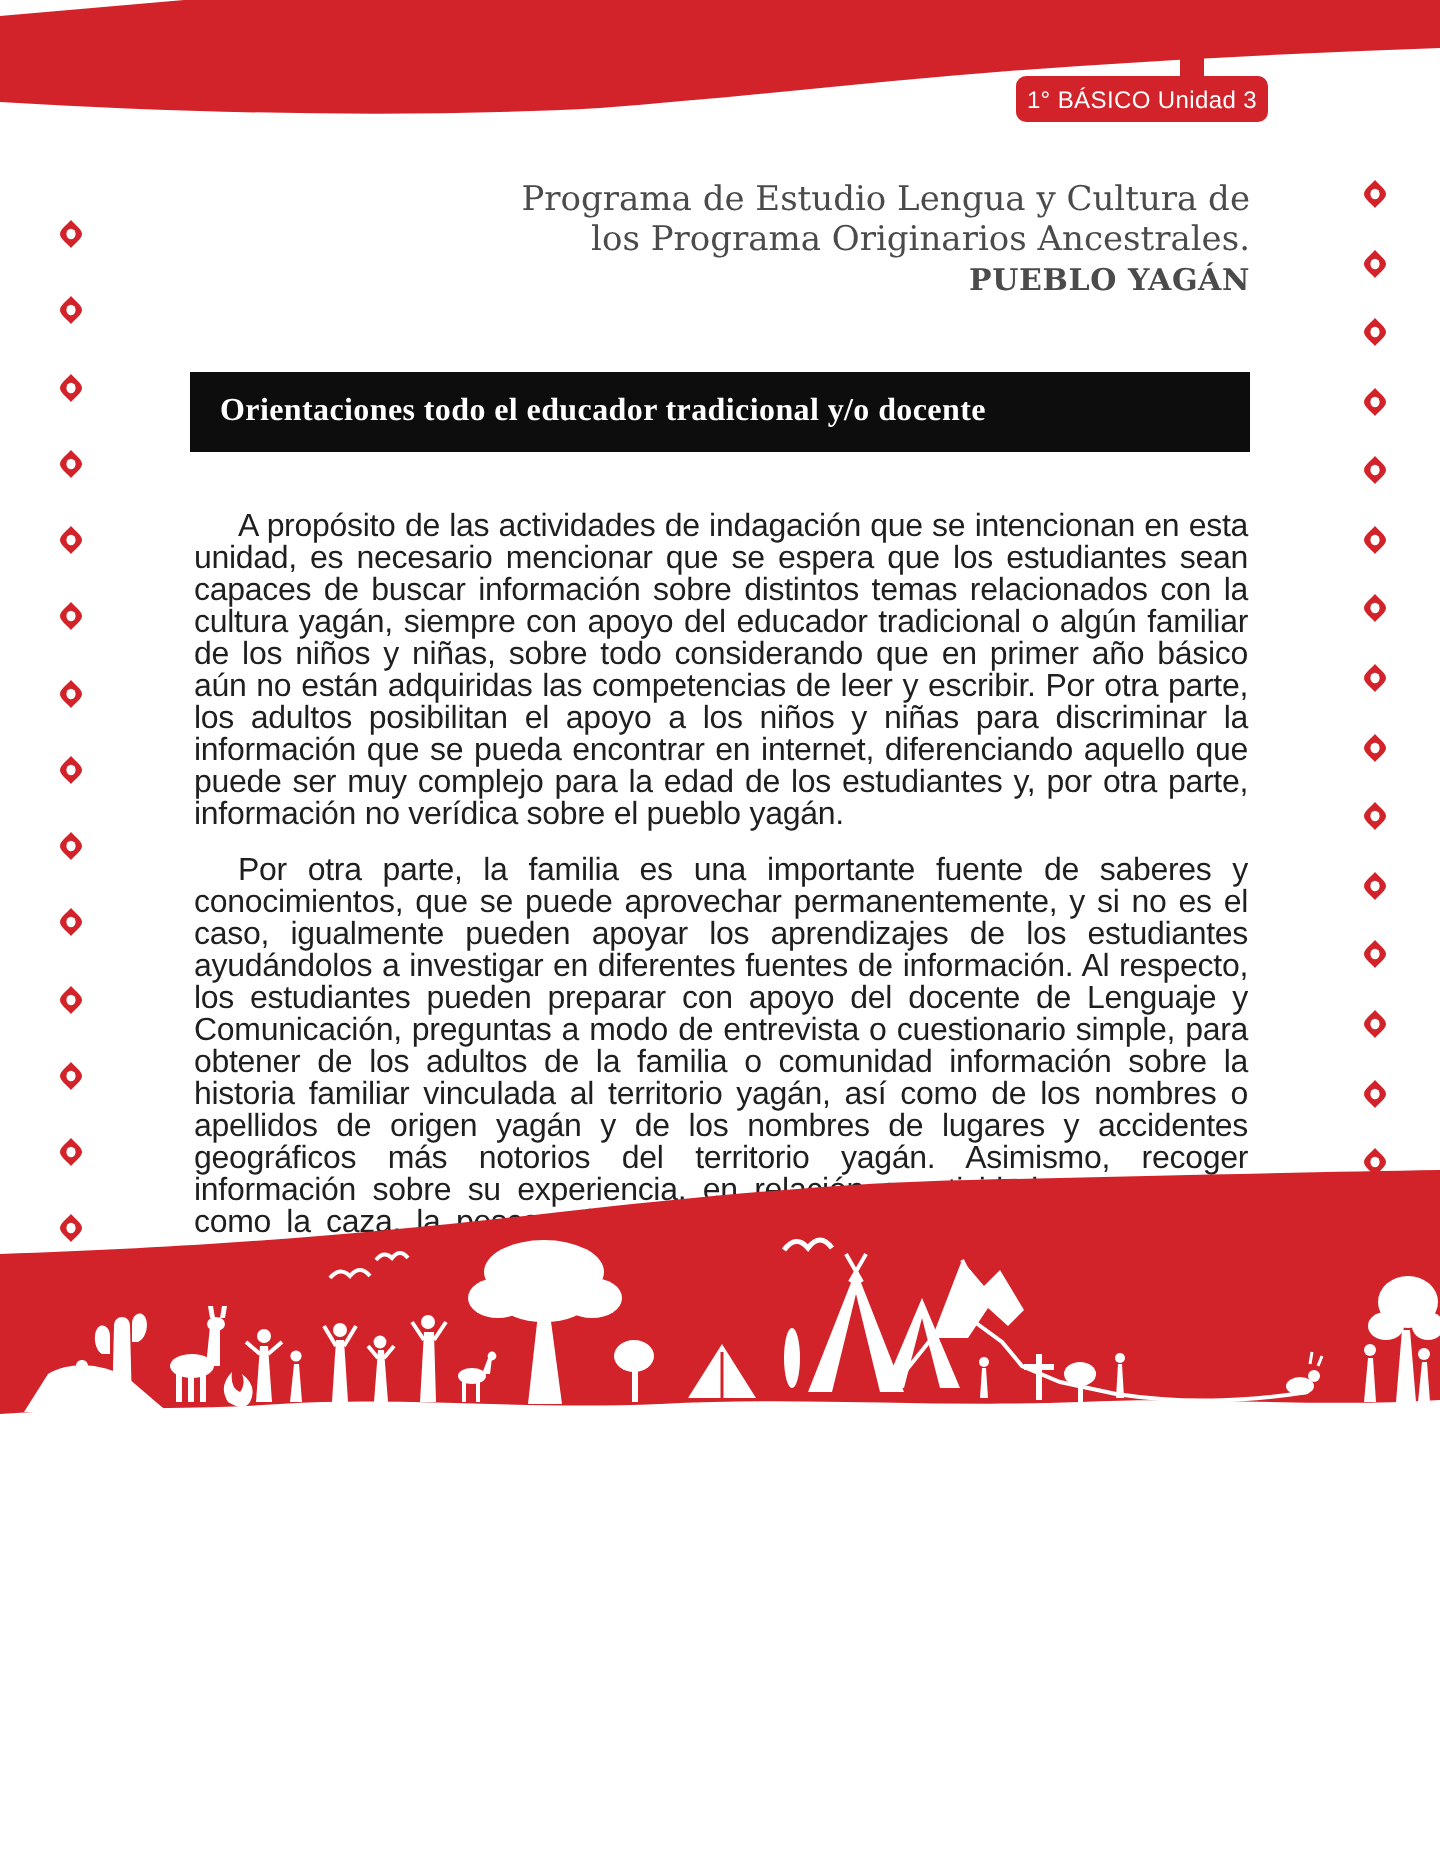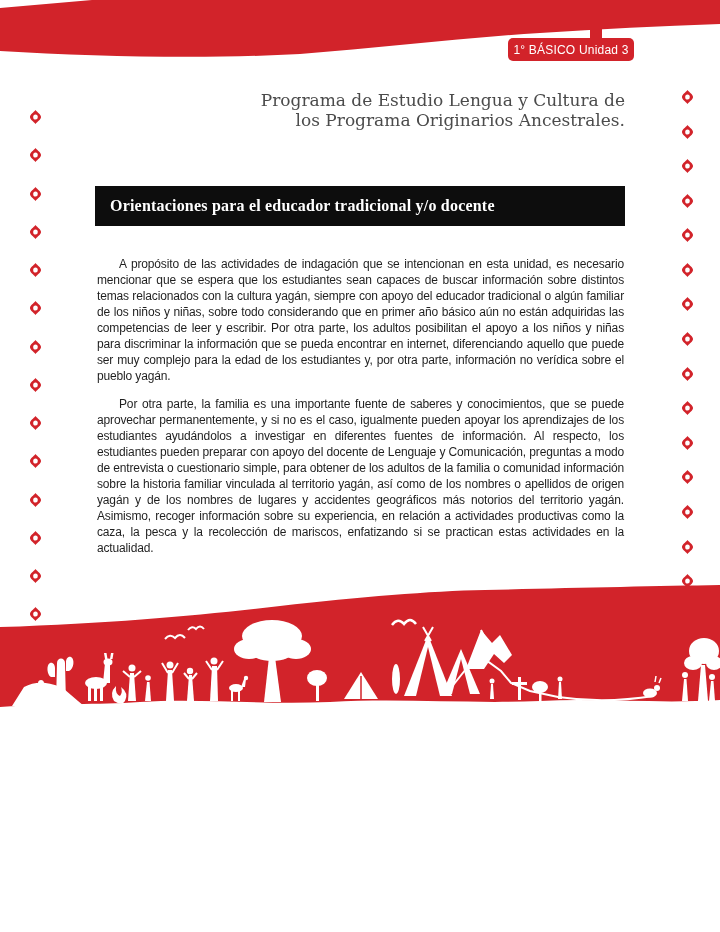--- a/index.html
+++ b/index.html
@@ -36,21 +36,21 @@
     padding-left:15px;box-sizing:border-box;
   }
   .section-bar .section-label{
     color:#fff;font-family:"Liberation Serif",serif;font-weight:bold;
     font-size:16px;letter-spacing:.2px;
   }
 
   
   .body-text{
     position:absolute;left:97px;top:256px;width:527px;
-    color:var(--body-color);font-size:12px;line-height:16px;
+    color:var(--body-color);font-size:16px;line-height:16px;
     letter-spacing:-.15px;text-align:justify;
   }
   .body-text p{margin:0 0 12px 0;text-indent:22px;}
 
   
   .bead-col{
     position:absolute;width:12px;display:flex;flex-direction:column;
     justify-content:space-between;align-items:center;
   }
   .bead-col.left{left:29px;top:110px;height:588px;}
@@ -70,24 +70,25 @@
     <rect class="red-fill" x="590" y="24" width="12" height="18"></rect>
   </svg>
 
   <div class="unit-badge">
     <span>1° BÁSICO Unidad 3</span>
   </div>
 
   <div class="doc-title">
     <div class="t-line">Programa de Estudio Lengua y Cultura de</div>
     <div class="t-line">los Programa Originarios Ancestrales.</div>
+    <div class="t-line3">PUEBLO YAGÁN</div>
   </div>
 
   <div class="section-bar">
-    <span class="section-label">Orientaciones para el educador tradicional y/o docente</span>
+    <span class="section-label">Orientaciones todo el educador tradicional y/o docente</span>
   </div>
 
   <div class="body-text">
     <p>A propósito de las actividades de indagación que se intencionan en esta unidad, es necesario mencionar que se espera que los estudiantes sean capaces de buscar información sobre distintos temas relacionados con la cultura yagán, siempre con apoyo del educador tradicional o algún familiar de los niños y niñas, sobre todo considerando que en primer año básico aún no están adquiridas las competencias de leer y escribir. Por otra parte, los adultos posibilitan el apoyo a los niños y niñas para discriminar la información que se pueda encontrar en internet, diferenciando aquello que puede ser muy complejo para la edad de los estudiantes y, por otra parte, información no verídica sobre el pueblo yagán.</p>
     <p>Por otra parte, la familia es una importante fuente de saberes y conocimientos, que se puede aprovechar permanentemente, y si no es el caso, igualmente pueden apoyar los aprendizajes de los estudiantes ayudándolos a investigar en diferentes fuentes de información. Al respecto, los estudiantes pueden preparar con apoyo del docente de Lenguaje y Comunicación, preguntas a modo de entrevista o cuestionario simple, para obtener de los adultos de la familia o comunidad información sobre la historia familiar vinculada al territorio yagán, así como de los nombres o apellidos de origen yagán y de los nombres de lugares y accidentes geográficos más notorios del territorio yagán. Asimismo, recoger información sobre su experiencia, en relación a actividades productivas como la caza, la pesca y la recolección de mariscos, enfatizando si se practican estas actividades en la actualidad.</p>
   </div>
 
   <div class="bead-col left" id="beads-left">
       <span>
         <svg class="bead" viewBox="0 0 11 14" width="11" height="14">

